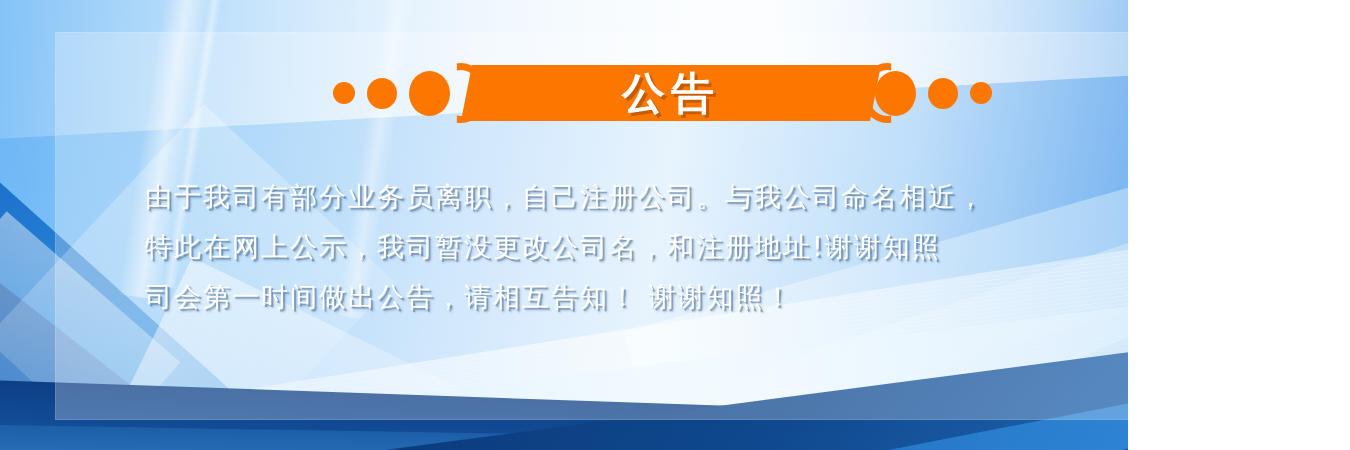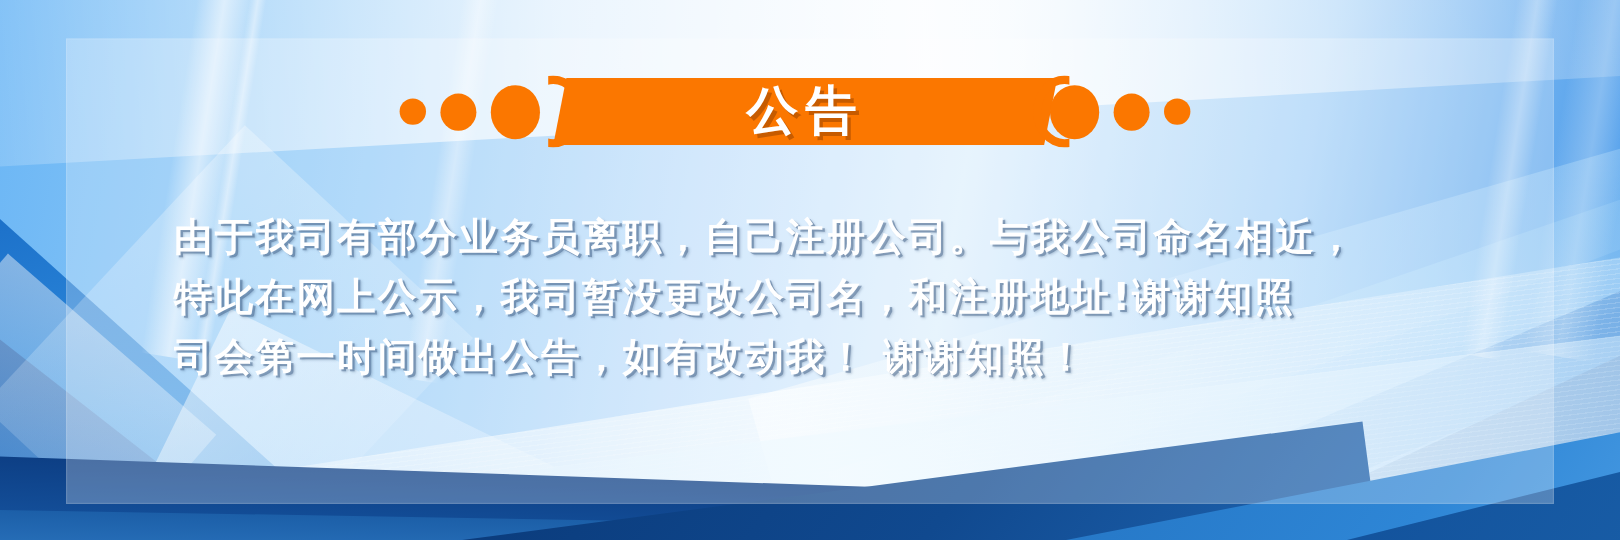--- a/index.html
+++ b/index.html
@@ -6,21 +6,21 @@
     margin: 0;
     padding: 0;
     background: #ffffff;
   }
   body {
     font-family: "DejaVu Sans", "Liberation Sans", sans-serif;
   }
 
   #banner {
     position: relative;
-    width: 1350px;
+    width: 1128px;
     height: 450px;
     overflow: hidden;
     background: linear-gradient(100deg, #6bb6f5 0%, #8cc8f7 18%, #c3e0fb 42%, #dff0fd 58%, #a9d3f8 78%, #3d93e8 100%);
   }
 
   
   .bg-layer { position: absolute; pointer-events: none; }
 
   
   .bg-top-sheet {
@@ -228,23 +228,23 @@
   }
 
   
   #notice-body {
     position: absolute;
     left: 90px;
     top: 140px;
     width: 1090px;
   }
   .notice-line {
-    font-size: 32px;
+    font-size: 27px;
     line-height: 50px;
-    font-weight: bold;
+    font-weight: normal;
     color: #ffffff;
     letter-spacing: 2px;
     white-space: nowrap;
     text-shadow: 2px 2px 0 rgba(60,90,130,0.45), 3px 3px 2px rgba(40,70,110,0.25);
   }
 </style>
 </head>
 <body>
 
 <div id="banner">
@@ -298,17 +298,17 @@
       <div class="dots-group dots-right">
         <span class="dot dot-l"></span>
         <span class="dot dot-m"></span>
         <span class="dot dot-s"></span>
       </div>
     </div>
 
     <div id="notice-body">
       <div class="notice-line">由于我司有部分业务员离职，自己注册公司。与我公司命名相近，</div>
       <div class="notice-line">特此在网上公示，我司暂没更改公司名，和注册地址!谢谢知照</div>
-      <div class="notice-line">司会第一时间做出公告，如有改动我！ 谢谢知照！</div>
+      <div class="notice-line">司会第一时间做出公告，请相互告知！ 谢谢知照！</div>
     </div>
 
   </div>
 </div>
 
 </body></html>

